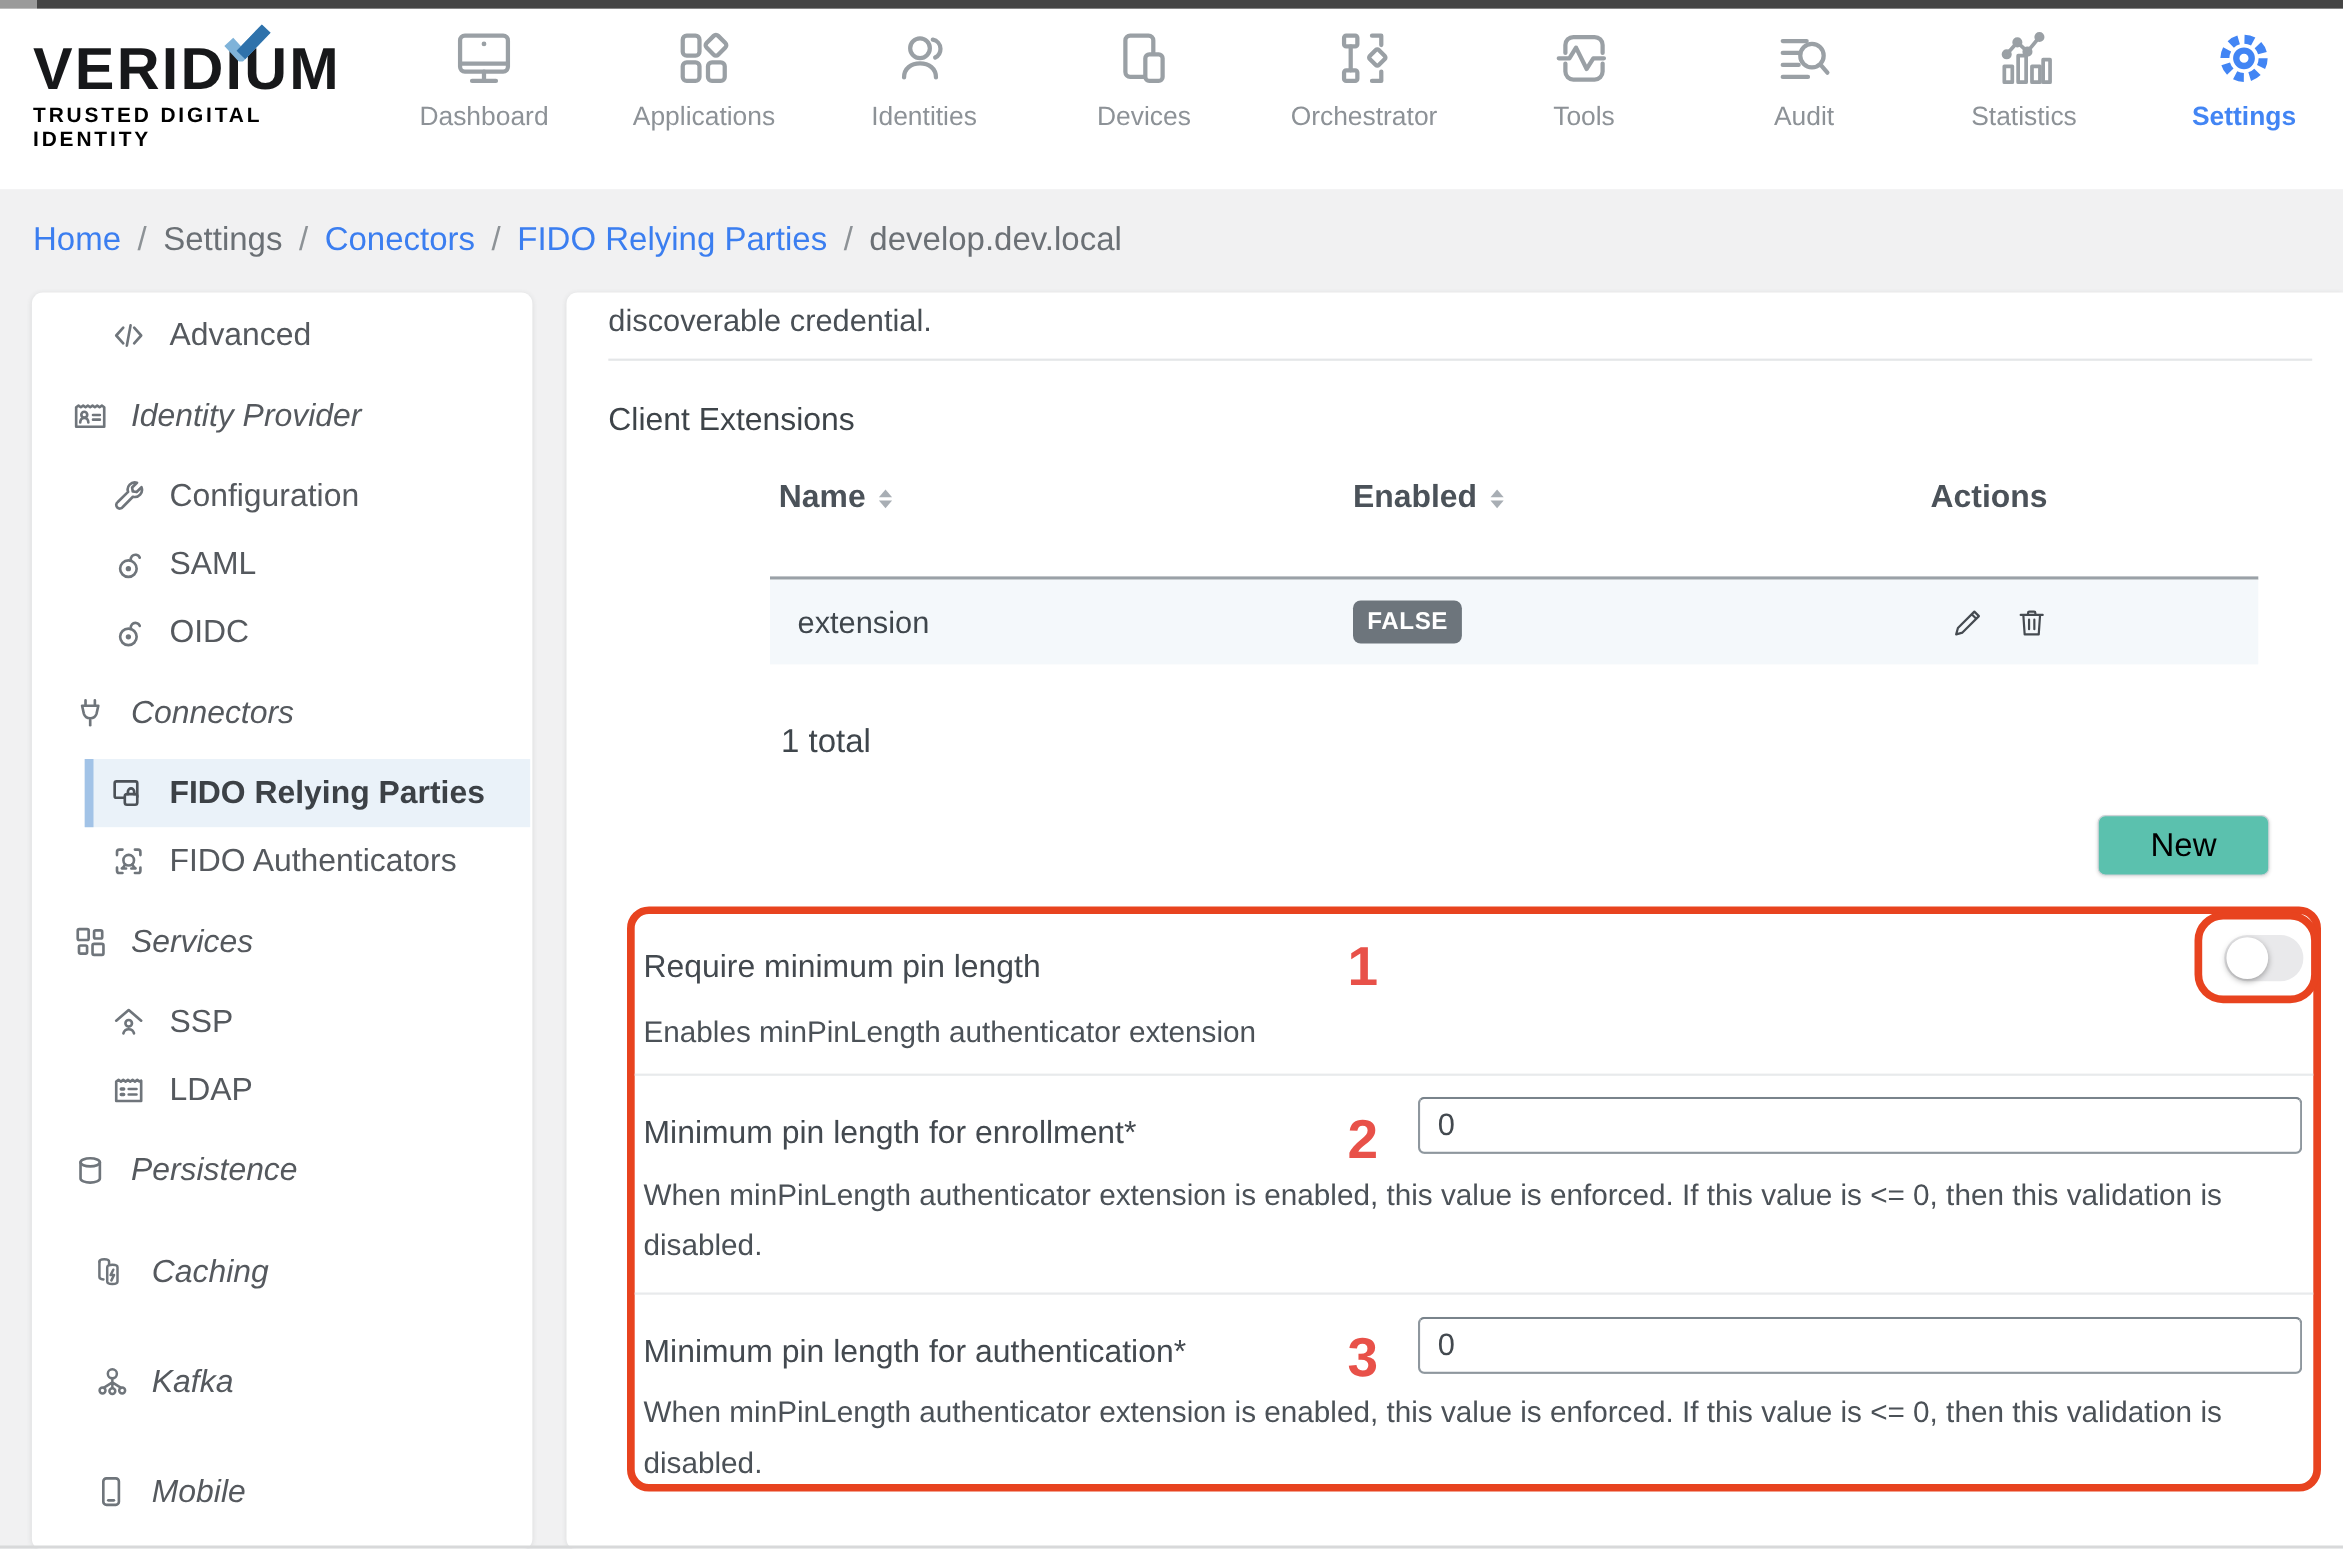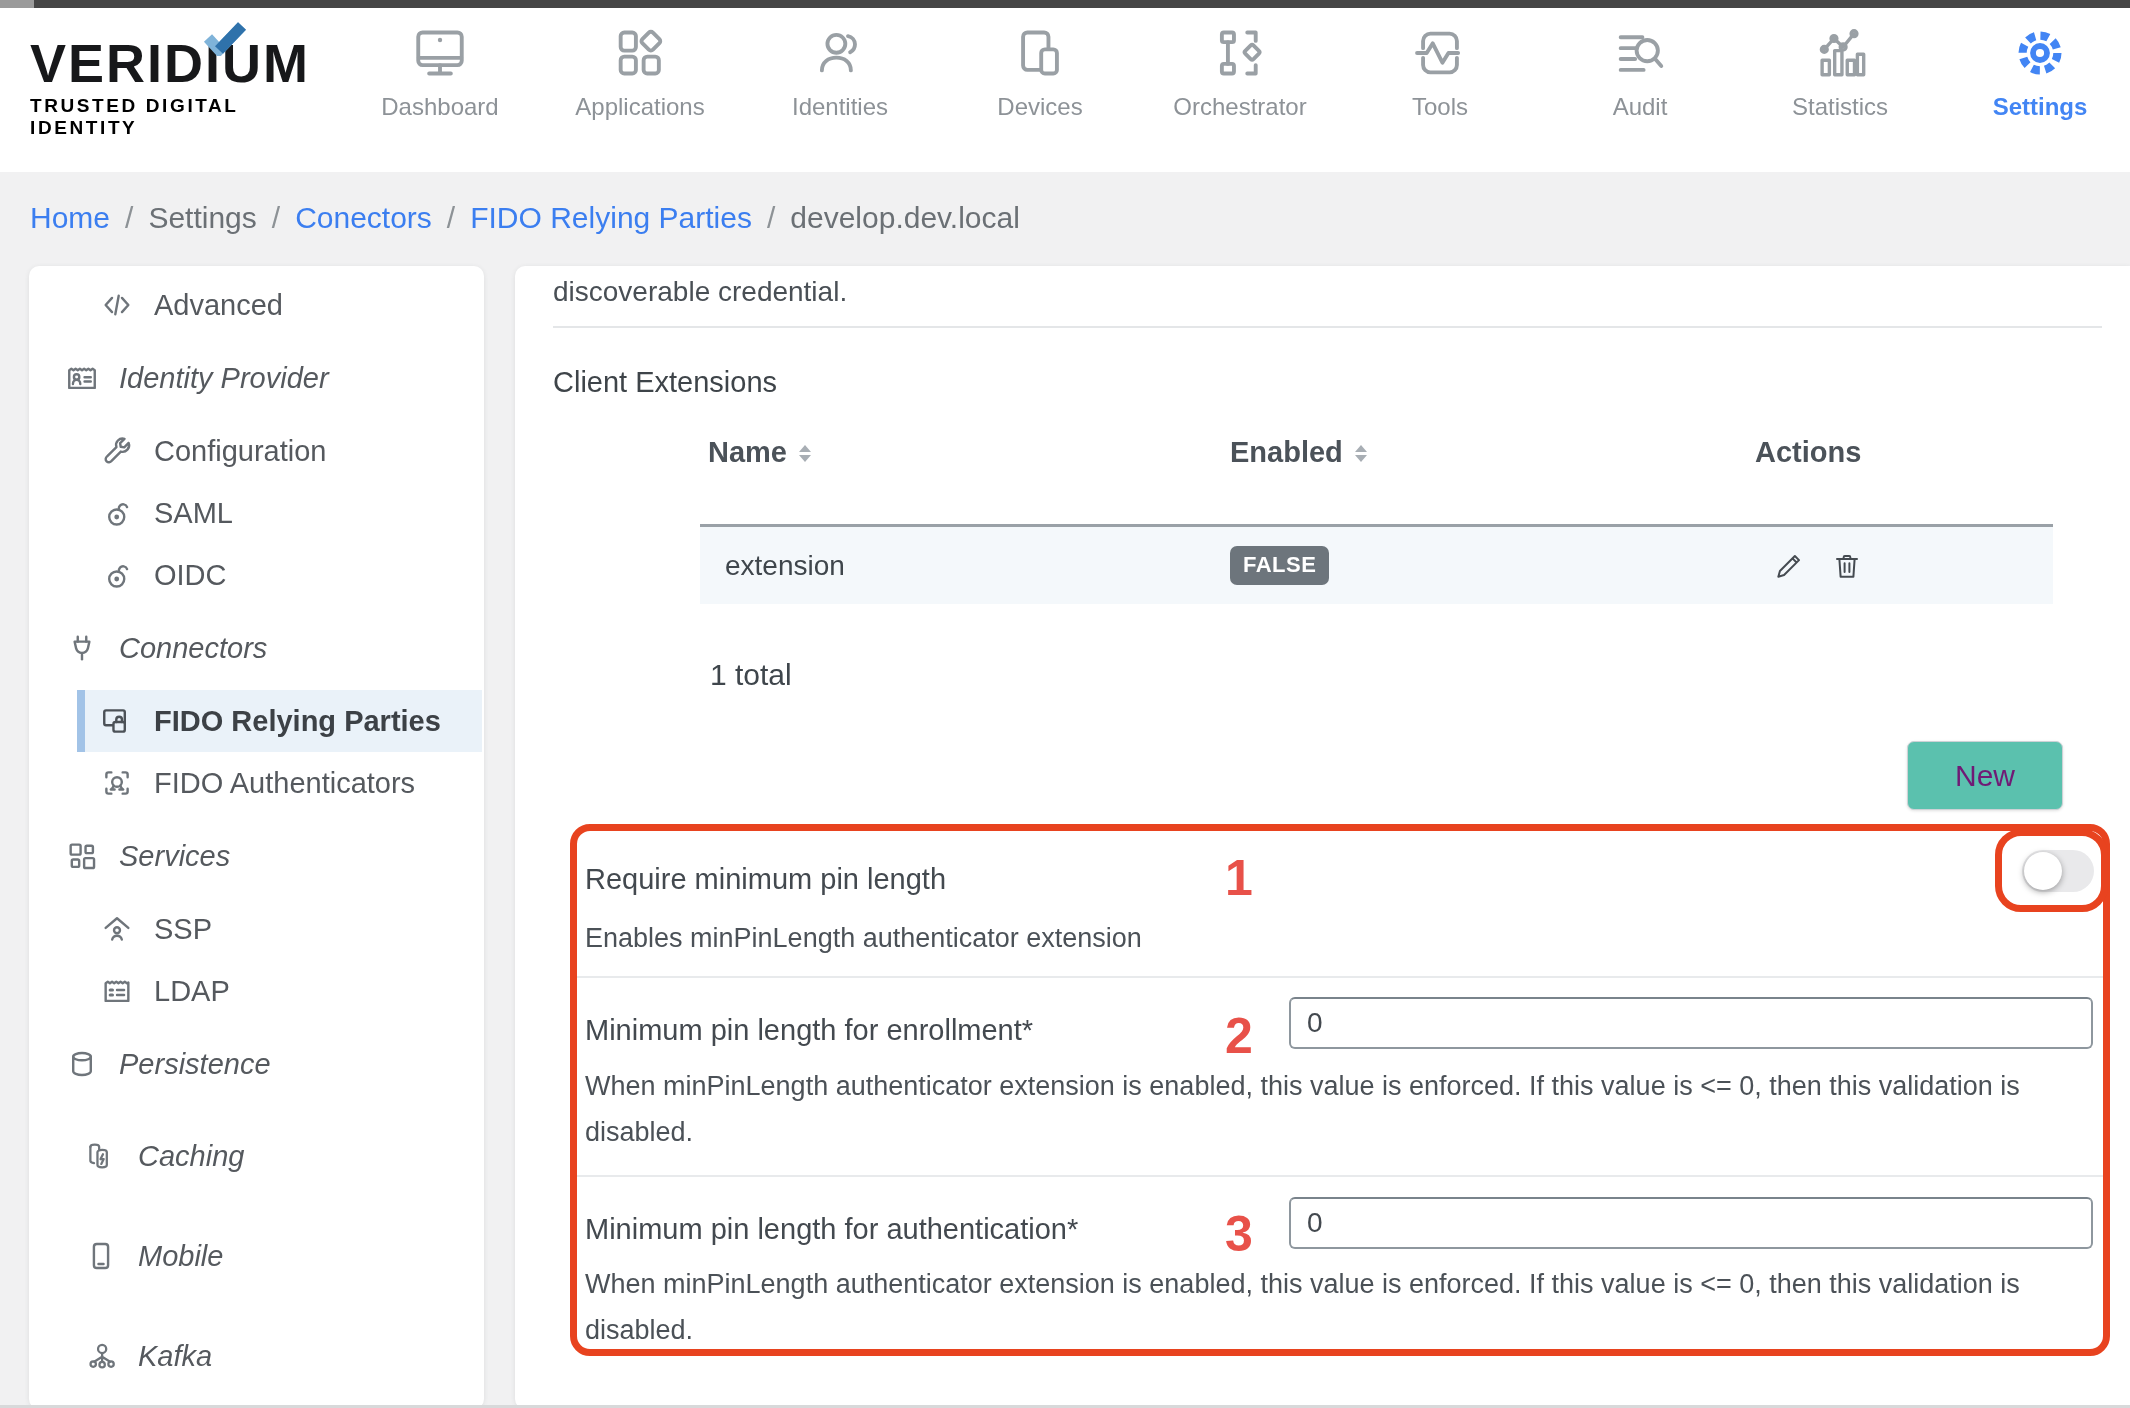--- a/index.html
+++ b/index.html
@@ -67,22 +67,22 @@
   .t-row { display:grid; grid-template-columns:530px 525px auto; align-items:center; height:77px; background:#f4f8fb; }
   .t-name { padding-left:25px; font-size:28px; color:#3f464c; }
   .badge { display:inline-block; justify-self:start; background:#6d757c; color:#fff; font-size:22px; font-weight:700;
            letter-spacing:.5px; padding:6px 13px 7px; border-radius:7px; }
   .t-actions { display:flex; align-items:center; gap:26px; padding-left:18px; }
   .act-icon { width:32px; height:32px; color:#454b51; cursor:pointer; }
   .act-icon svg { width:100%; height:100%; }
 
   .total { position:absolute; left:195px; top:392px; font-size:30px; color:#3f464c; }
 
-  .btn-new { position:absolute; left:1392px; top:475px; width:156px; height:69px; background:#5bc1ae;
-             border:1px solid #cdd2d6; border-radius:7px; color:#701a75; font-size:30px;
+  .btn-new { position:absolute; left:1392px; top:475px; width:156px; height:55px; background:#5bc1ae;
+             border:1px solid #cdd2d6; border-radius:7px; color:#000000; font-size:30px;
              font-family:inherit; cursor:pointer; box-shadow:0 1px 3px rgba(0,0,0,.12); }
 
   
   .ann-box { position:absolute; left:55px; top:558px; width:1540px; height:532px;
              border:7px solid #e8431f; border-radius:20px; }
   .ann-num { position:absolute; font-size:50px; font-weight:700; color:#e85149; }
   .setting-label { position:absolute; left:8px; font-size:29px; color:#43494f; }
   .setting-desc { position:absolute; left:8px; width:1500px; font-size:27px; line-height:46px; color:#4b5157; }
   .rb-divider { position:absolute; left:0; width:1526px; height:2px; background:#e8eaec; }
 
@@ -355,38 +355,38 @@
             <path d="M4.5 5.6c0-.9 1.4-1.6 3.1-1.6s3.1.7 3.1 1.6v9.8"></path>
             <path d="M4.5 5.6v9.8c0 .8 1.1 1.4 2.6 1.6"></path>
             <path d="M9.5 9.2c0-.9 1.5-1.6 3.3-1.6s3.3.7 3.3 1.6v9.2c0 .9-1.5 1.6-3.3 1.6s-3.3-.7-3.3-1.6z" fill="#ffffff"></path>
             <path d="M13.4 10.8l-1.7 3.4h2.2l-1.7 3.4"></path>
             </svg>
         </span>
         <span class="side-label">Caching</span>
       </div>
       <div class="side-item top xl">
         <span class="side-icon">
-          <svg viewBox="0 0 24 24" fill="none" stroke="currentColor" stroke-width="1.7" stroke-linecap="round" stroke-linejoin="round">
-            <rect x="7" y="3.5" width="10" height="17" rx="2"></rect>
-              <path d="M10.2 17.6h3.6"></path>
-            </svg>
-        </span>
-        <span class="side-label">Mobile</span>
-      </div>
-      <div class="side-item top xl">
-        <span class="side-icon">
           <svg viewBox="0 0 24 24" fill="none" stroke="currentColor" stroke-width="1.6" stroke-linecap="round" stroke-linejoin="round">
             <circle cx="12.8" cy="7" r="2.9"></circle>
             <path d="M12.8 9.9v2.6M12.8 12.5 7.2 16M12.8 12.5l5.6 3.5M12.8 12.5v3.5"></path>
             <circle cx="6.5" cy="17.7" r="1.9"></circle>
               <circle cx="12.8" cy="18.1" r="1.9"></circle>
               <circle cx="19.1" cy="17.7" r="1.9"></circle>
             </svg>
         </span>
         <span class="side-label">Kafka</span>
+      </div>
+      <div class="side-item top xl">
+        <span class="side-icon">
+          <svg viewBox="0 0 24 24" fill="none" stroke="currentColor" stroke-width="1.7" stroke-linecap="round" stroke-linejoin="round">
+            <rect x="7" y="3.5" width="10" height="17" rx="2"></rect>
+              <path d="M10.2 17.6h3.6"></path>
+            </svg>
+        </span>
+        <span class="side-label">Mobile</span>
       </div>
     </div>
 
     <div class="card main">
       <div class="intro">discoverable credential.</div>
       <div class="divider-top"></div>
       <div class="section-title">Client Extensions</div>
 
       <div class="table">
         <div class="t-head">

